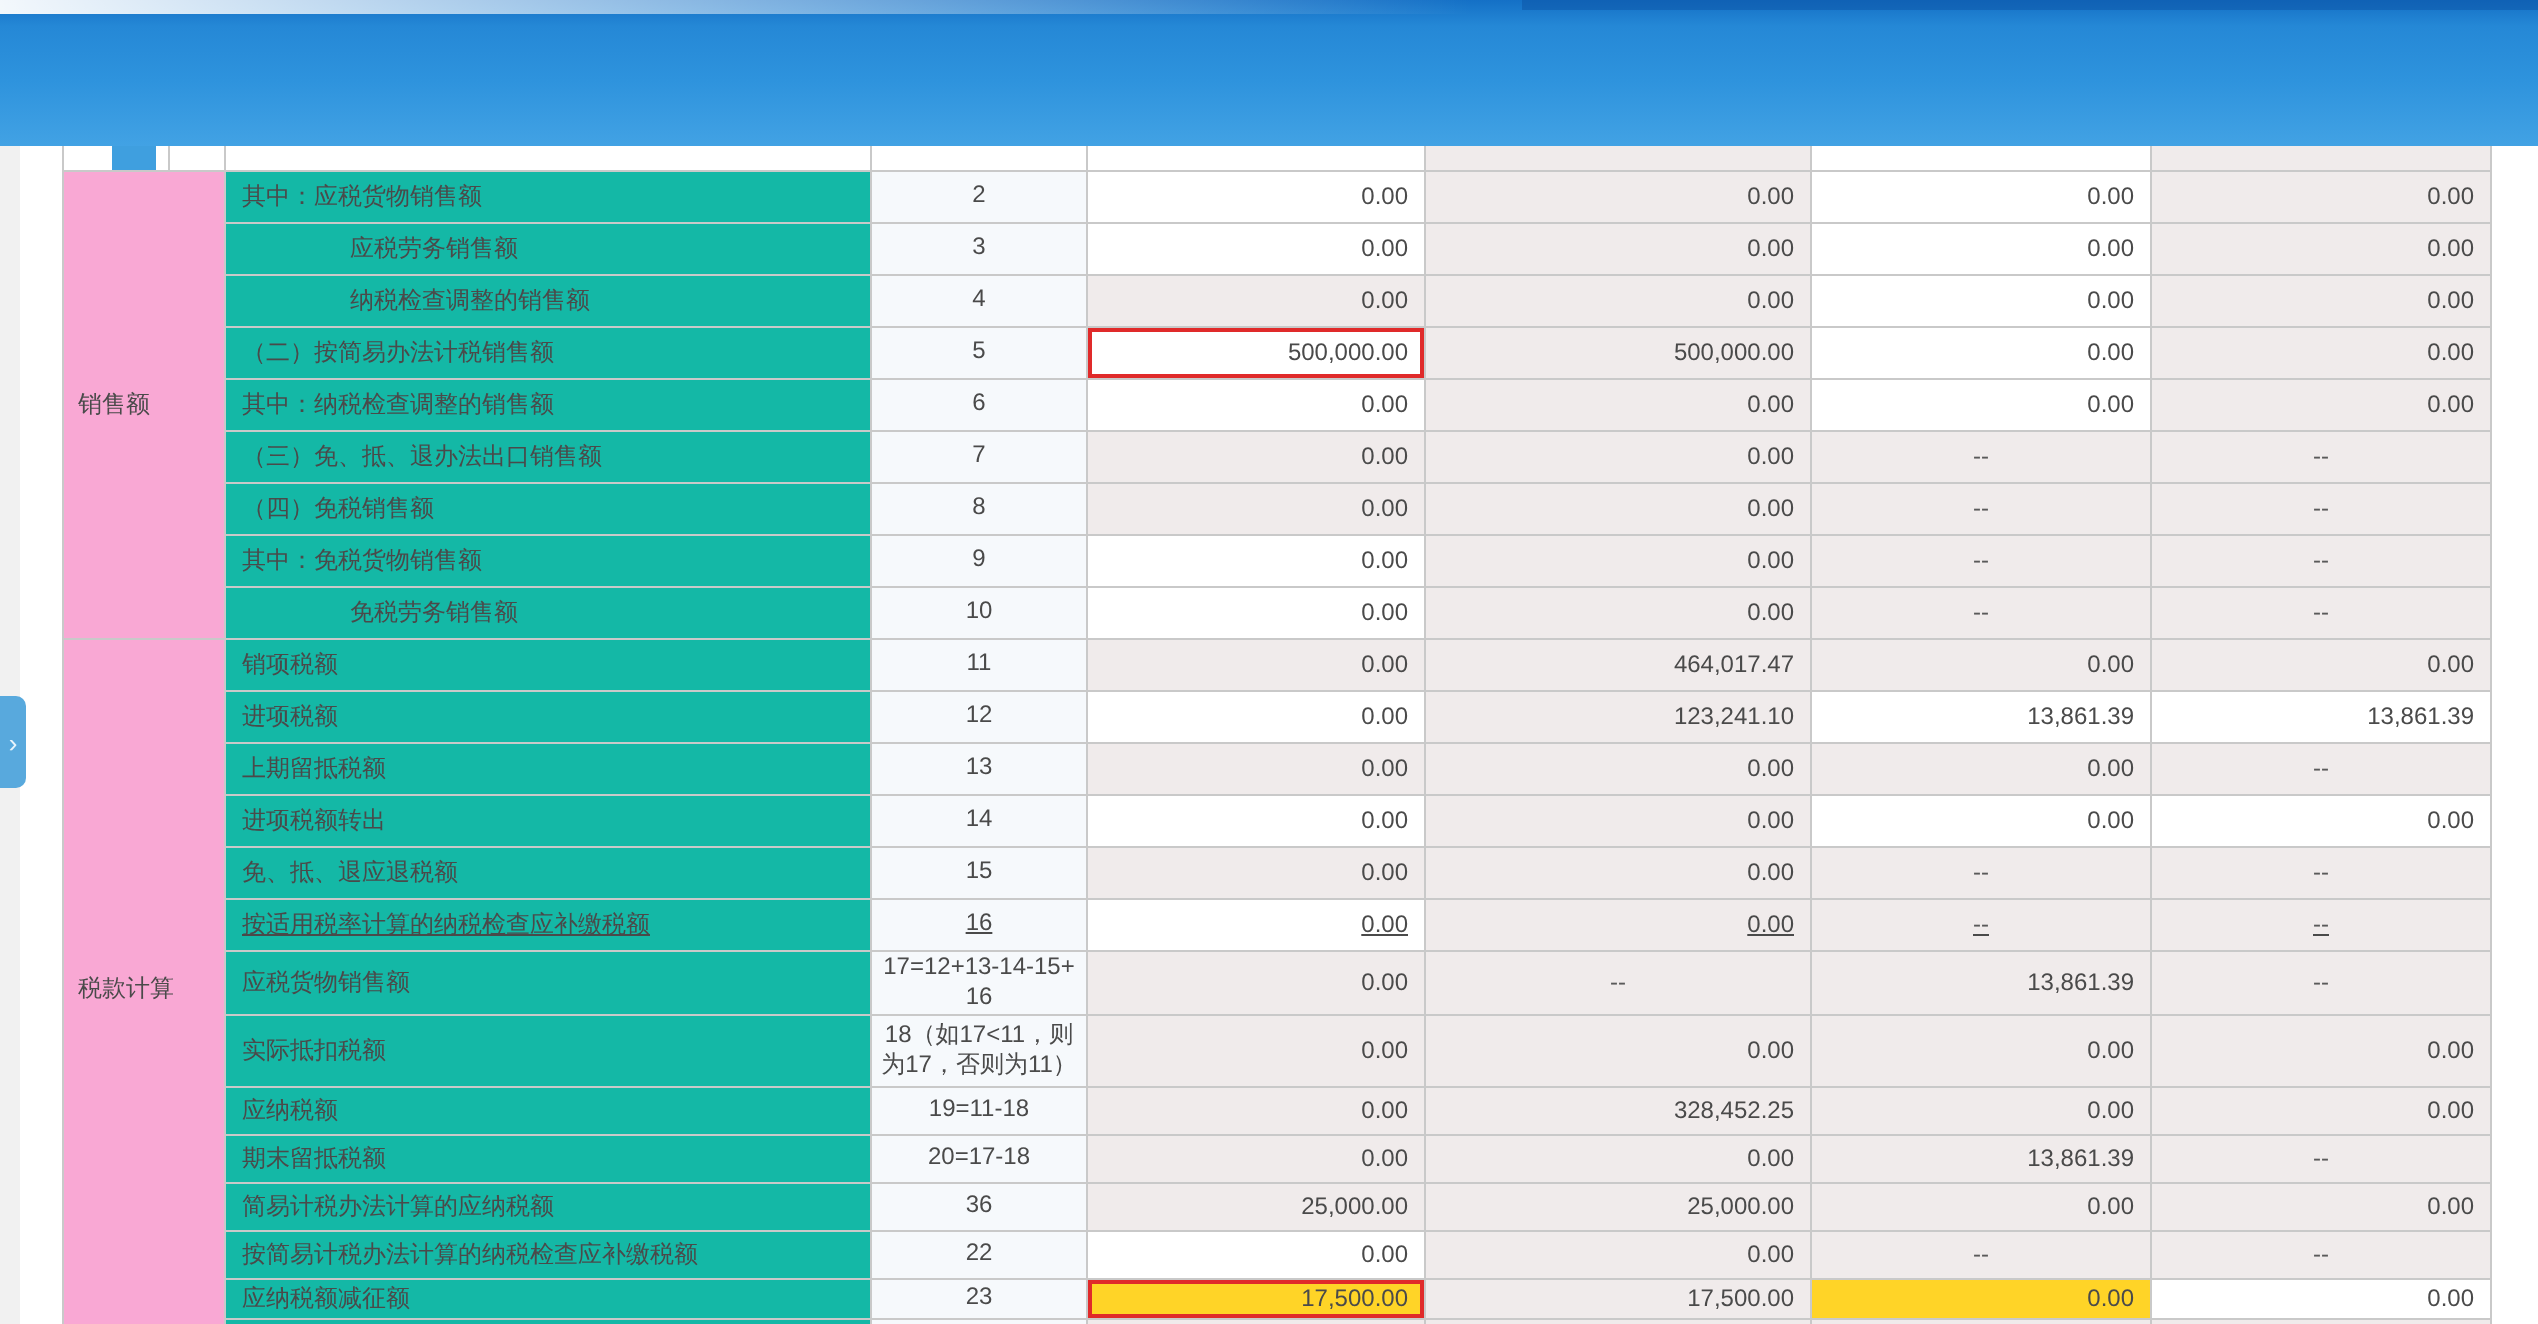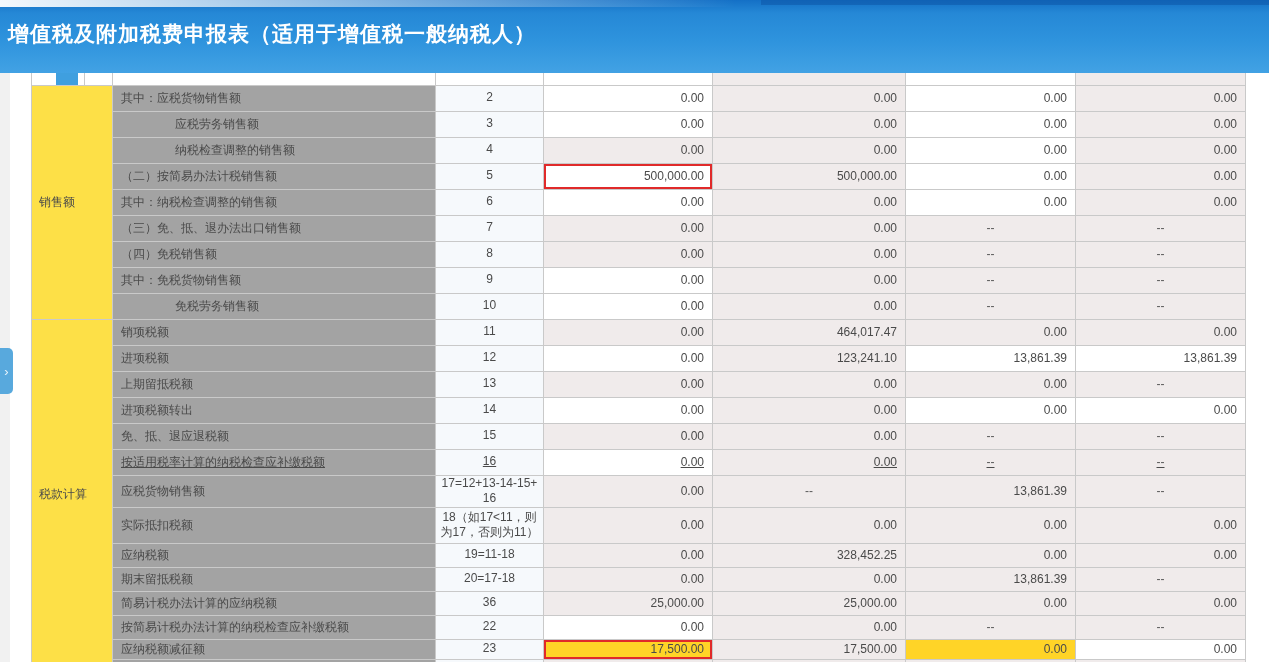--- a/index.html
+++ b/index.html
@@ -23,43 +23,42 @@
   
   .gutter{position:absolute;left:0;top:73px;width:10px;height:589px;background:#f1f1f1;}
   .side-tab{position:absolute;left:0;top:348px;width:13px;height:46px;background:#58a9dd;
        border-radius:0 5px 5px 0;color:#e8f4fc;display:flex;align-items:center;justify-content:center;
        font-size:13px;cursor:pointer;z-index:5;}
 
   
   table.grid{position:absolute;left:31px;top:73px;width:1214px;table-layout:fixed;
        border-collapse:collapse;font-size:12px;color:#4a4a4a;}
   .grid td{border:1px solid #c9c9c9;padding:0;overflow:hidden;white-space:nowrap;box-sizing:border-box;}
-  td.cat{background:#fde047;padding-left:7px;white-space:normal;color:#4a4a4a;}
-  td.lbl{background:#a3a3a3;padding-left:8px;}
+  td.cat{background:#f9a8d4;padding-left:7px;white-space:normal;color:#4a4a4a;}
+  td.lbl{background:#14b8a6;padding-left:8px;}
   td.lbl.ind{padding-left:62px;}
   td.numcol{background:#f6f9fc;text-align:center;white-space:normal;word-break:break-all;
        line-height:1.3;padding:0 3px;}
   td.val{text-align:right;padding-right:8px;}
   td.val.ctr{text-align:center;padding-right:0;color:#5a5a5a;}
   .bg-w{background:#ffffff;}
   .bg-g{background:#f0ebeb;}
   .bg-y{background:#ffd427;}
   .red{box-shadow:inset 0 0 0 2px #e02a2a;}
   tr.sliver td{border-top:0;}
   td.cat-sliver{position:relative;background:#fff;}
   .bluesq{position:absolute;left:24px;top:0;width:22px;height:100%;background:#3f9fdf;}
   .divline{position:absolute;left:52px;top:0;height:100%;border-left:1px solid #c9c9c9;}
 </style>
 </head>
 <body>
 
 <div class="page">
 
   <div class="hdr">
-    <h1 class="title">增值税及附加税费申报表（适用于增值税一般纳税人）</h1>
   </div>
 
   <div class="gutter"></div>
 
   <div class="side-tab">
     <span>›</span>
   </div>
 
   <table class="grid">
     <colgroup>

